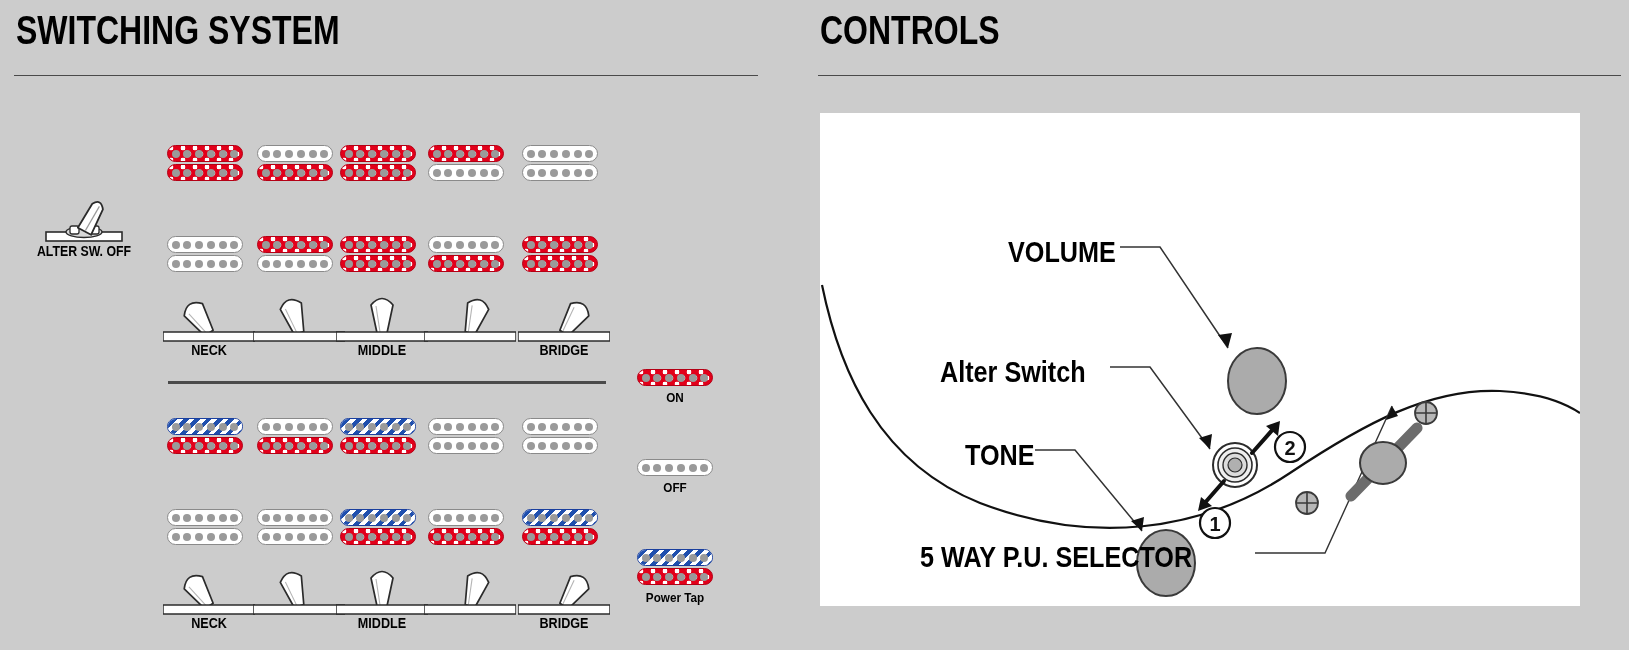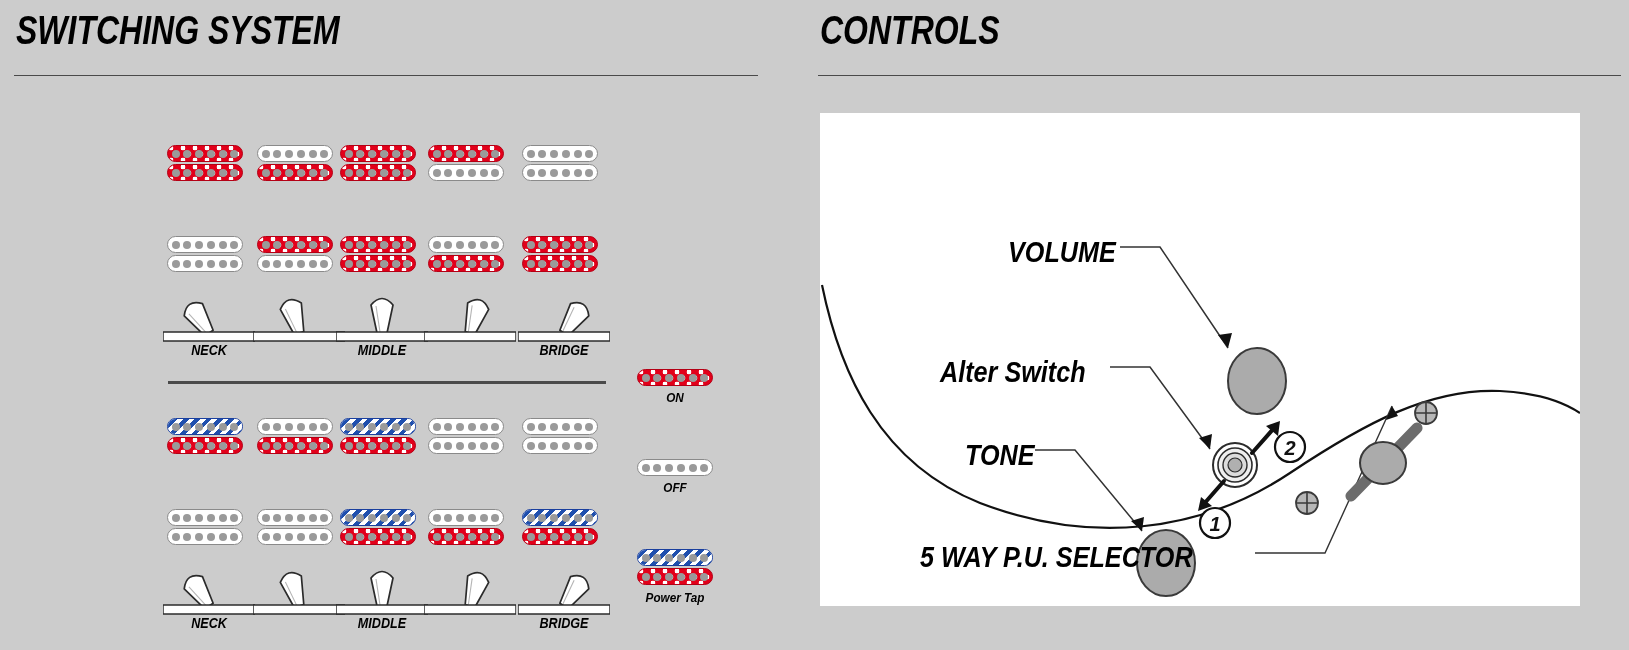--- a/index.html
+++ b/index.html
@@ -7,21 +7,20 @@
   html, body {
     width: 1629px; height: 650px;
     background: #cccccc;
     font-family: "Liberation Sans", sans-serif;
     overflow: hidden;
   }
   #page {
     position: relative;
     width: 1629px; height: 650px;
     background: #cccccc;
-    font-style: italic;
   }
 
   
   .panel-title {
     position: absolute;
     font-family: "Liberation Sans", sans-serif;
     font-weight: bold;
     font-size: 40px;
     letter-spacing: 0px;
     color: #000;
@@ -159,20 +158,35 @@
 </head>
 <body>
 
 <div id="page">
 
   <div id="switching">
 
     <div class="panel-title" style="left:16px; top:8px;">SWITCHING SYSTEM</div>
     <div class="title-rule" style="left:14px; top:75px; width:744px;"></div>
 
+    <div class="alter-icon" style="left:24px; top:185px;">
+      <div class="toggle-art">
+        <svg width="120" height="60" viewBox="0 0 120 60">
+          <rect x="22" y="47" width="76" height="9" fill="#fff" stroke="#2b2b2b" stroke-width="1.6"></rect>
+          <ellipse cx="60" cy="47" rx="18" ry="5.5" fill="#d8d8d8" stroke="#2b2b2b" stroke-width="1.4"></ellipse>
+          <rect x="46" y="41" width="9" height="8" rx="2" fill="#fff" stroke="#2b2b2b" stroke-width="1.3"></rect>
+          <rect x="66" y="41" width="9" height="8" rx="2" fill="#fff" stroke="#2b2b2b" stroke-width="1.3"></rect>
+          <g transform="rotate(28 60 46)">
+            <path d="M53 46 L54.5 18 Q60 9 66.5 18 L68 46 Z" fill="#fff" stroke="#2b2b2b" stroke-width="1.8" stroke-linejoin="round"></path>
+            <path d="M61 45 L62 17" stroke="#9a9a9a" stroke-width="1.2" fill="none"></path>
+          </g>
+        </svg>
+      </div>
+      <div class="alter-label" style="top:58px;">ALTER SW. OFF</div>
+    </div>
 
     <div class="pickup" style="left:167px; top:145px;">
       <div class="coil on">
           <i class="pole"></i>
           <i class="pole"></i>
           <i class="pole"></i>
           <i class="pole"></i>
           <i class="pole"></i>
           <i class="pole"></i>
         </div>

